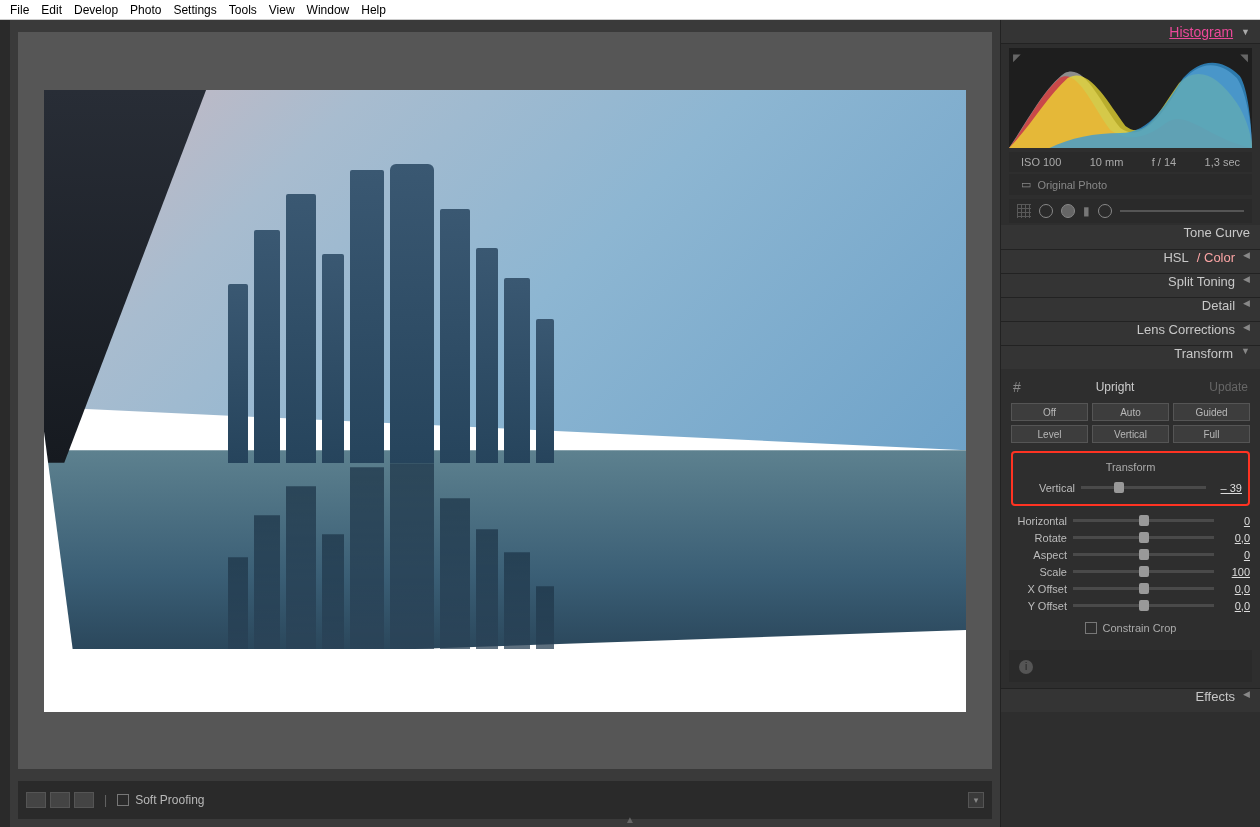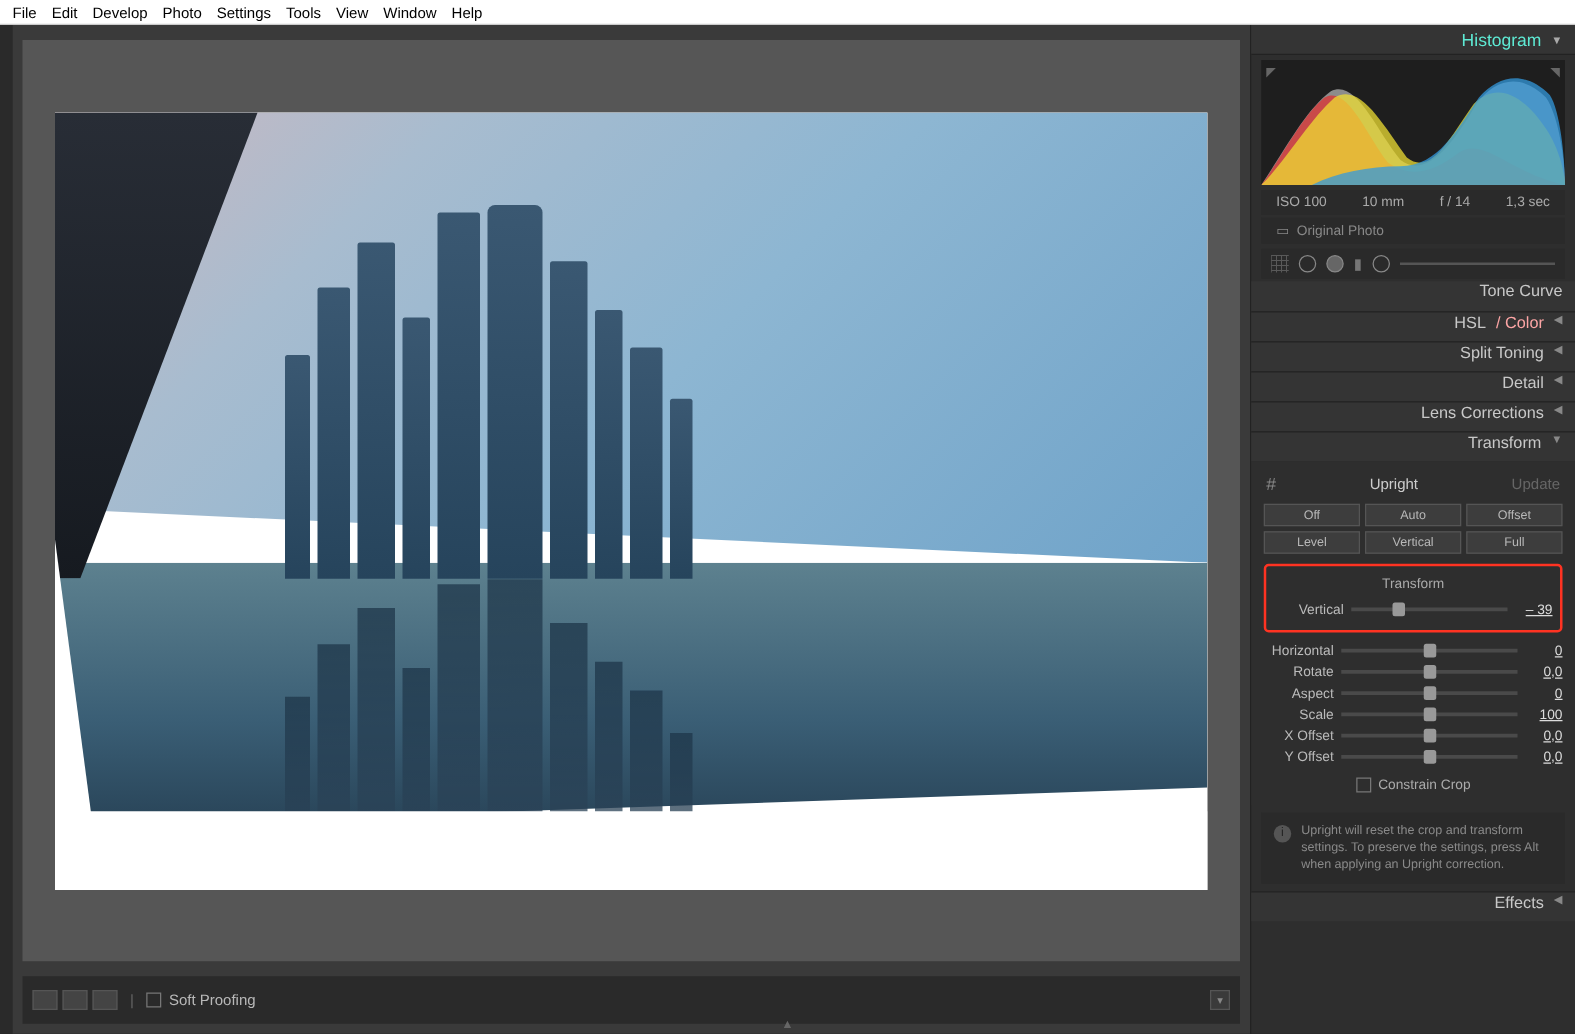--- a/index.html
+++ b/index.html
@@ -40,21 +40,21 @@
 .canvas-bottom { height: 38px; background: #2a2a2a; margin: 0 8px 8px; display: flex; align-items: center; padding: 0 8px; gap: 10px; color:#b8b8b8; }
 .view-icons { display:flex; gap:4px; }
 .view-icons span { width:20px; height:16px; background:#444; border:1px solid #555; display:inline-block; }
 .soft-proof { display:flex; align-items:center; gap:6px; }
 .cbx { width:12px; height:12px; border:1px solid #777; display:inline-block; }
 .dd-arrow { margin-left:auto; width:16px; height:16px; border:1px solid #555; background:#3a3a3a; display:flex; align-items:center; justify-content:center; font-size:9px; color:#888; }
 
 
 .right-panel { width: 260px; background: #2e2e2e; display: flex; flex-direction: column; border-left:1px solid #222; }
 .panel-header { height: 24px; display:flex; align-items:center; justify-content:flex-end; padding:0 10px; background:#343434; border-bottom:1px solid #222; }
-.panel-header .title { color:#5eead4; font-size:14px; }
+.panel-header .title { color:#ec4899; font-size:14px;text-decoration:underline; }
 .panel-header .tri { margin-left:8px; font-size:9px; color:#aaa; }
 
 .histogram { height: 100px; margin: 4px 8px; background:#1e1e1e; position:relative; overflow:hidden; }
 .hist-tri { position:absolute; top:4px; font-size:10px; color:#666; }
 .hist-tri.l { left:4px; } .hist-tri.r { right:4px; }
 .hist-svg { width:100%; height:100%; }
 
 .hist-meta { display:flex; justify-content:space-between; padding:4px 12px; color:#aaa; font-size:11px; background:#2a2a2a; margin:0 8px; }
 .orig-row { padding:4px 12px; margin:2px 8px; background:#2a2a2a; color:#888; font-size:11px; display:flex; align-items:center; gap:6px;}
 .tool-row { height:24px; margin:2px 8px; background:#2a2a2a; display:flex; align-items:center; gap:8px; padding:0 8px; }
@@ -226,21 +226,21 @@
 
     <div class="transform-body">
       <div class="upright-row">
         <span class="hash">#</span>
         <span class="up-label">Upright</span>
         <span class="update">Update</span>
       </div>
       <div class="btn-grid">
         <button>Off</button>
         <button>Auto</button>
-        <button>Offset</button>
+        <button>Guided</button>
         <button>Level</button>
         <button>Vertical</button>
         <button>Full</button>
       </div>
 
       <div class="redbox">
         <div class="subhdr">Transform</div>
         <div class="slider-row">
           <span class="sl-label">Vertical</span>
           <span class="sl-track">
@@ -294,21 +294,20 @@
       </div>
 
       <div class="constrain">
         <span class="cbx"></span>
         <span>Constrain Crop</span>
       </div>
     </div>
 
     <div class="info-row">
       <span class="info-icon">i</span>
-      <span>Upright will reset the crop and transform settings. To preserve the settings, press Alt when applying an Upright correction.</span>
     </div>
 
     <div class="section-row">
       <span class="label">Effects</span>
       <span class="tri">◀</span>
     </div>
 
   </div>
 
   <span class="bottom-handle">▲</span>

